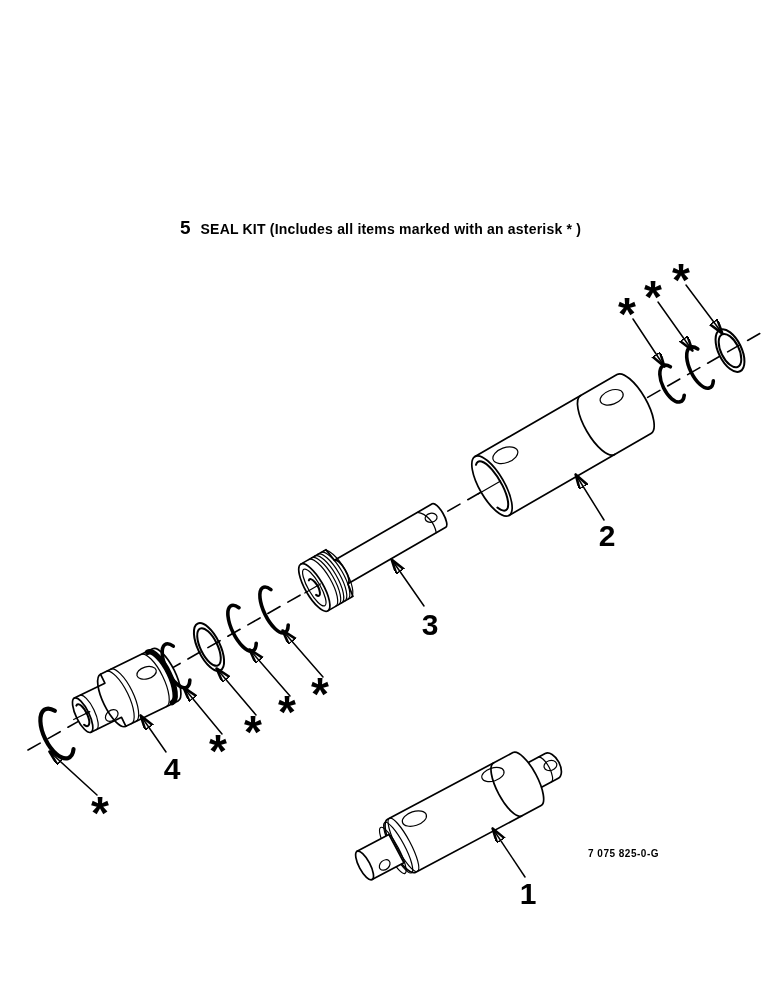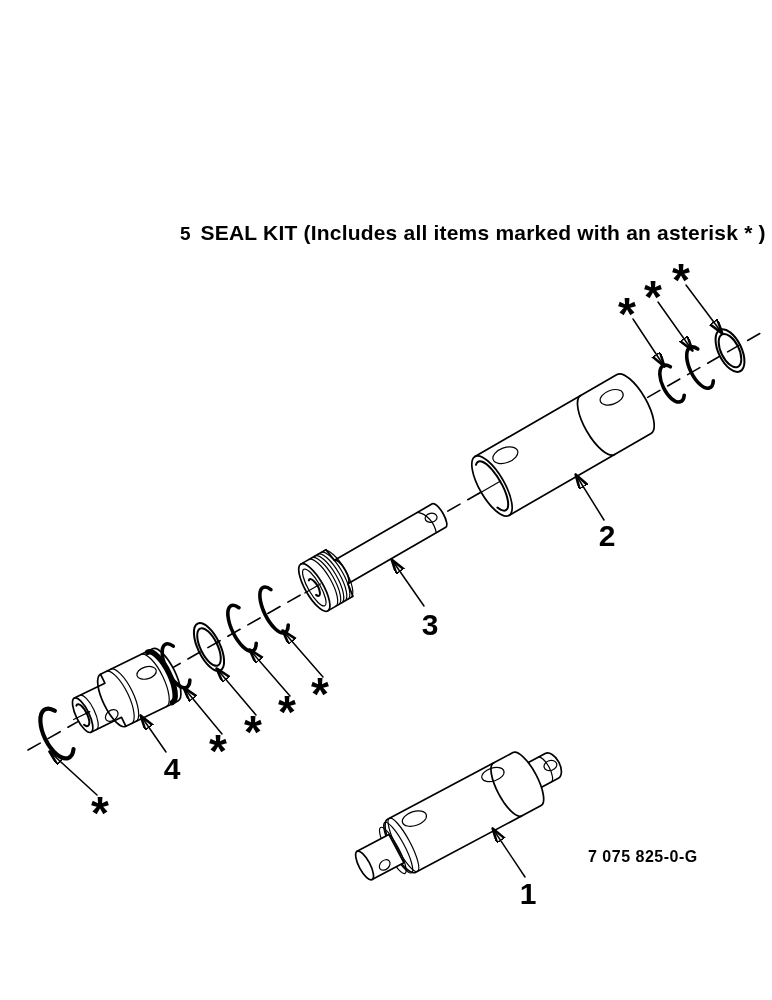--- a/index.html
+++ b/index.html
@@ -6,23 +6,23 @@
   .page{
     position:relative;width:772px;height:1000px;background:#ffffff;
     font-family:"Liberation Sans",sans-serif;color:#000;overflow:hidden;
     margin:0 auto;
   }
   .title{
     position:absolute;left:180px;top:195px;display:flex;gap:10px;
     align-items:baseline;font-weight:700;white-space:nowrap;
   }
   .title .num{font-size:19px;}
-  .title .txt{font-size:21px;letter-spacing:0.2px;margin-top:26px;}
+  .title .txt{font-size:14px;letter-spacing:0.2px;margin-top:26px;}
   .drawno{
-    position:absolute;left:588px;top:848px;font-size:16px;font-weight:700;
+    position:absolute;left:588px;top:848px;font-size:10px;font-weight:700;
     letter-spacing:0.5px;white-space:nowrap;
   }
   svg.art{position:absolute;left:0;top:0;}
   svg.art path, svg.art line, svg.art ellipse{
     stroke:#000;fill:none;stroke-width:1.7;stroke-linecap:round;stroke-linejoin:round;
   }
   svg.art .fillw{fill:#ffffff;}
   svg.art .thin{stroke-width:1.2;}
   svg.art .med{stroke-width:2;}
   svg.art .ring{stroke-width:3.6;}

